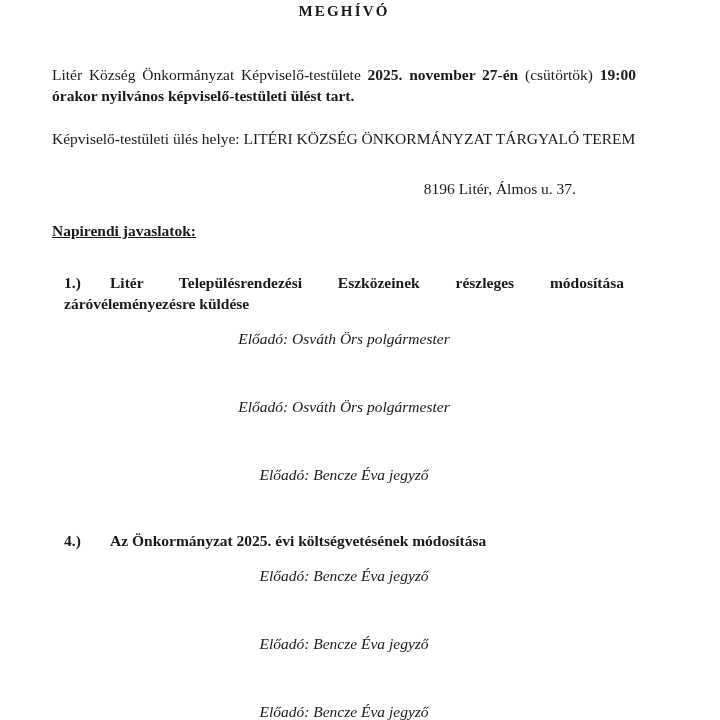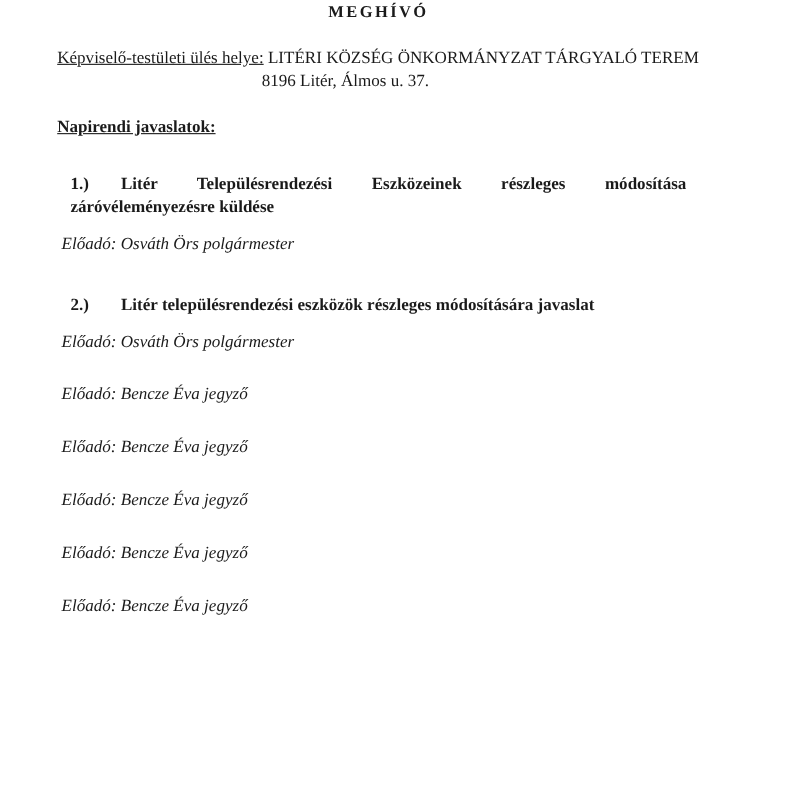--- a/index.html
+++ b/index.html
@@ -52,26 +52,27 @@
   .intro .b { font-weight: bold; }
 
   
   .venue-block {
     margin: 0;
     padding-top: 22px;
     font-size: 15.5px;
     line-height: 21px;
   }
   .venue-line-1 { display: block; white-space: nowrap; }
-  .venue-label { text-decoration: underline; }
+  .venue-label { }
   .venue-value { }
   .venue-address {
     display: block;
-    text-align: center;
+    text-align: right;
     padding-right: 60px;
+    margin-top: 29px;
   }
 
   
   .section-heading {
     margin: 0;
     padding-top: 21px;
     font-size: 15.5px;
     line-height: 21px;
     font-weight: bold;
     text-decoration: underline;
@@ -95,56 +96,57 @@
     font-weight: bold;
     text-align: justify;
     text-justify: inter-word;
   }
   .agenda-num {
     display: inline-block;
     width: 46px;
     font-weight: bold;
   }
   .agenda-presenter {
-    margin: 4px;
+    margin: 14px;
     font-size: 15.5px;
     line-height: 21px;
     font-style: italic;
     font-weight: normal;
-    text-align: left;
+    text-align: center;
   }
 </style>
 </head>
 <body>
 
 <div class="page">
 
   <h1 class="doc-title">MEGHÍVÓ</h1>
 
+  <p class="intro"><span>Litér Község Önkormányzat Képviselő-testülete </span><span class="b">2025. november 27-én</span><span> (csütörtök) </span><span class="b">19:00</span><span class="b"> órakor nyilvános képviselő-testületi ülést tart.</span></p>
 
   <p class="venue-block">
     <span class="venue-line-1"><span class="venue-label">Képviselő-testületi ülés helye:</span><span class="venue-value"> LITÉRI KÖZSÉG ÖNKORMÁNYZAT TÁRGYALÓ TEREM</span></span>
     <span class="venue-address">8196 Litér, Álmos u. 37.</span>
   </p>
 
   <p class="section-heading">Napirendi javaslatok:</p>
 
   <ul class="agenda" id="agenda-list">
       <li class="agenda-item first">
         <p class="agenda-title"><span class="agenda-num">1.)</span><span>Litér Településrendezési Eszközeinek részleges módosítása záróvéleményezésre küldése</span></p>
         <p class="agenda-presenter">Előadó: Osváth Örs polgármester</p>
       </li>
       <li class="agenda-item">
-        <p class="agenda-title"><span class="agenda-num">2.)</span><span>Litér településrendezési eszközök részleges módosítására javaslat</span></p>
         <p class="agenda-presenter">Előadó: Osváth Örs polgármester</p>
       </li>
       <li class="agenda-item">
         <p class="agenda-presenter">Előadó: Bencze Éva jegyző</p>
       </li>
       <li class="agenda-item">
+        <p class="agenda-title"><span class="agenda-num">4.)</span><span>Az Önkormányzat 2025. évi költségvetésének módosítása</span></p>
         <p class="agenda-presenter">Előadó: Bencze Éva jegyző</p>
       </li>
       <li class="agenda-item">
         <p class="agenda-presenter">Előadó: Bencze Éva jegyző</p>
       </li>
       <li class="agenda-item">
         <p class="agenda-presenter">Előadó: Bencze Éva jegyző</p>
       </li>
       <li class="agenda-item">
         <p class="agenda-presenter">Előadó: Bencze Éva jegyző</p>

